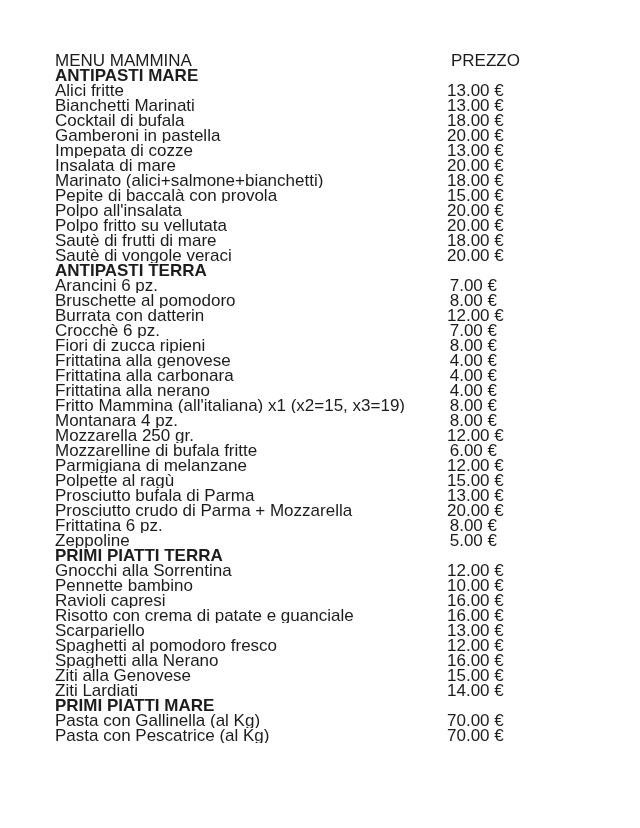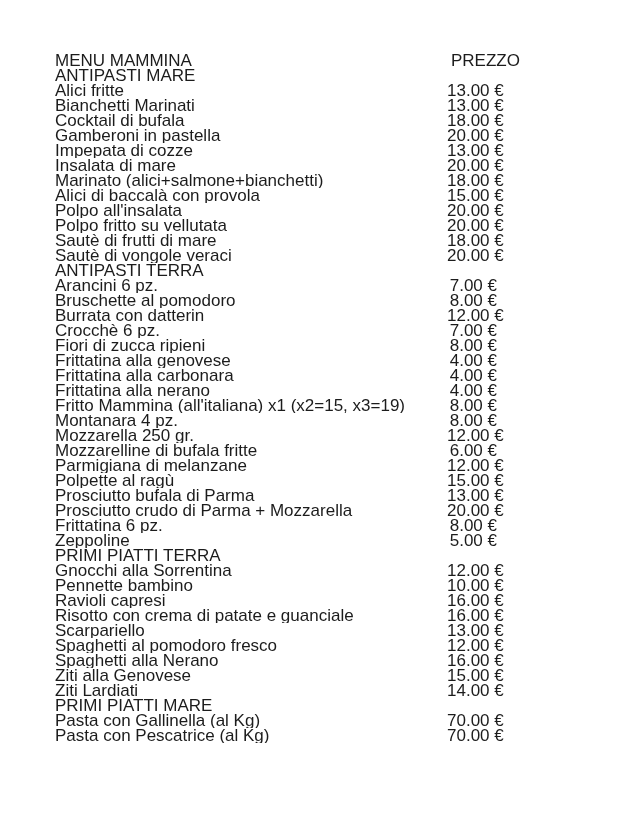--- a/index.html
+++ b/index.html
@@ -38,21 +38,21 @@
     width: 50px;
     text-align: right;
   }
   .price-label {
     flex: 0 0 auto;
     width: 46px;
     text-align: center;
     padding-left: 44px;
   }
   .section-name {
-    font-weight: normal;
+    font-weight: bold;
   }
 </style>
 </head>
 <body>
 
 <div class="doc">
   <div class="row">
     <span class="name">MENU MAMMINA</span>
     <span class="price-label">PREZZO</span>
   </div>
@@ -82,21 +82,21 @@
       </div>
       <div class="row item-row">
         <span class="name">Insalata di mare</span>
         <span class="price">20.00 €</span>
       </div>
       <div class="row item-row">
         <span class="name">Marinato (alici+salmone+bianchetti)</span>
         <span class="price">18.00 €</span>
       </div>
       <div class="row item-row">
-        <span class="name">Alici di baccalà con provola</span>
+        <span class="name">Pepite di baccalà con provola</span>
         <span class="price">15.00 €</span>
       </div>
       <div class="row item-row">
         <span class="name">Polpo all'insalata</span>
         <span class="price">20.00 €</span>
       </div>
       <div class="row item-row">
         <span class="name">Polpo fritto su vellutata</span>
         <span class="price">20.00 €</span>
       </div>

